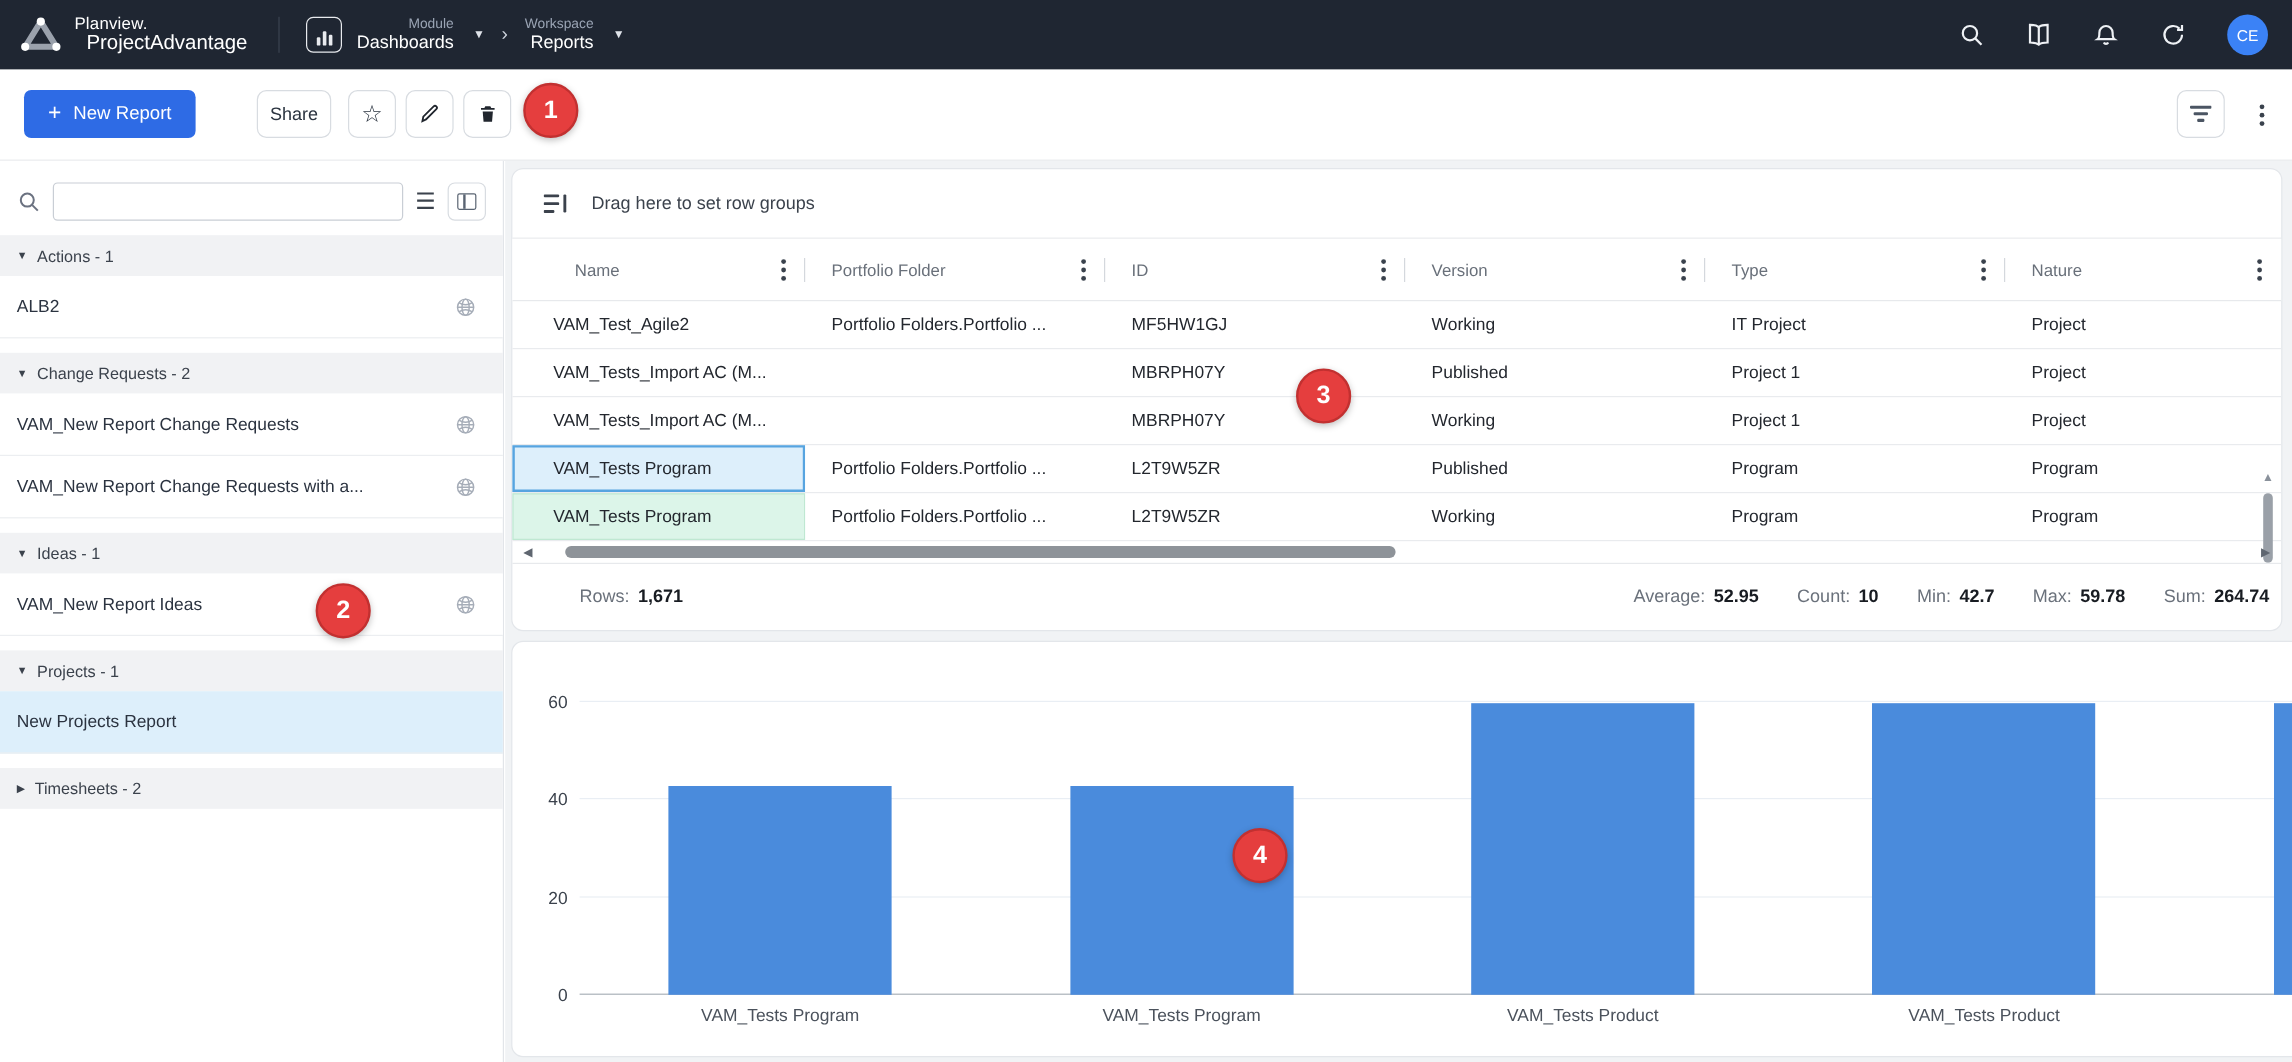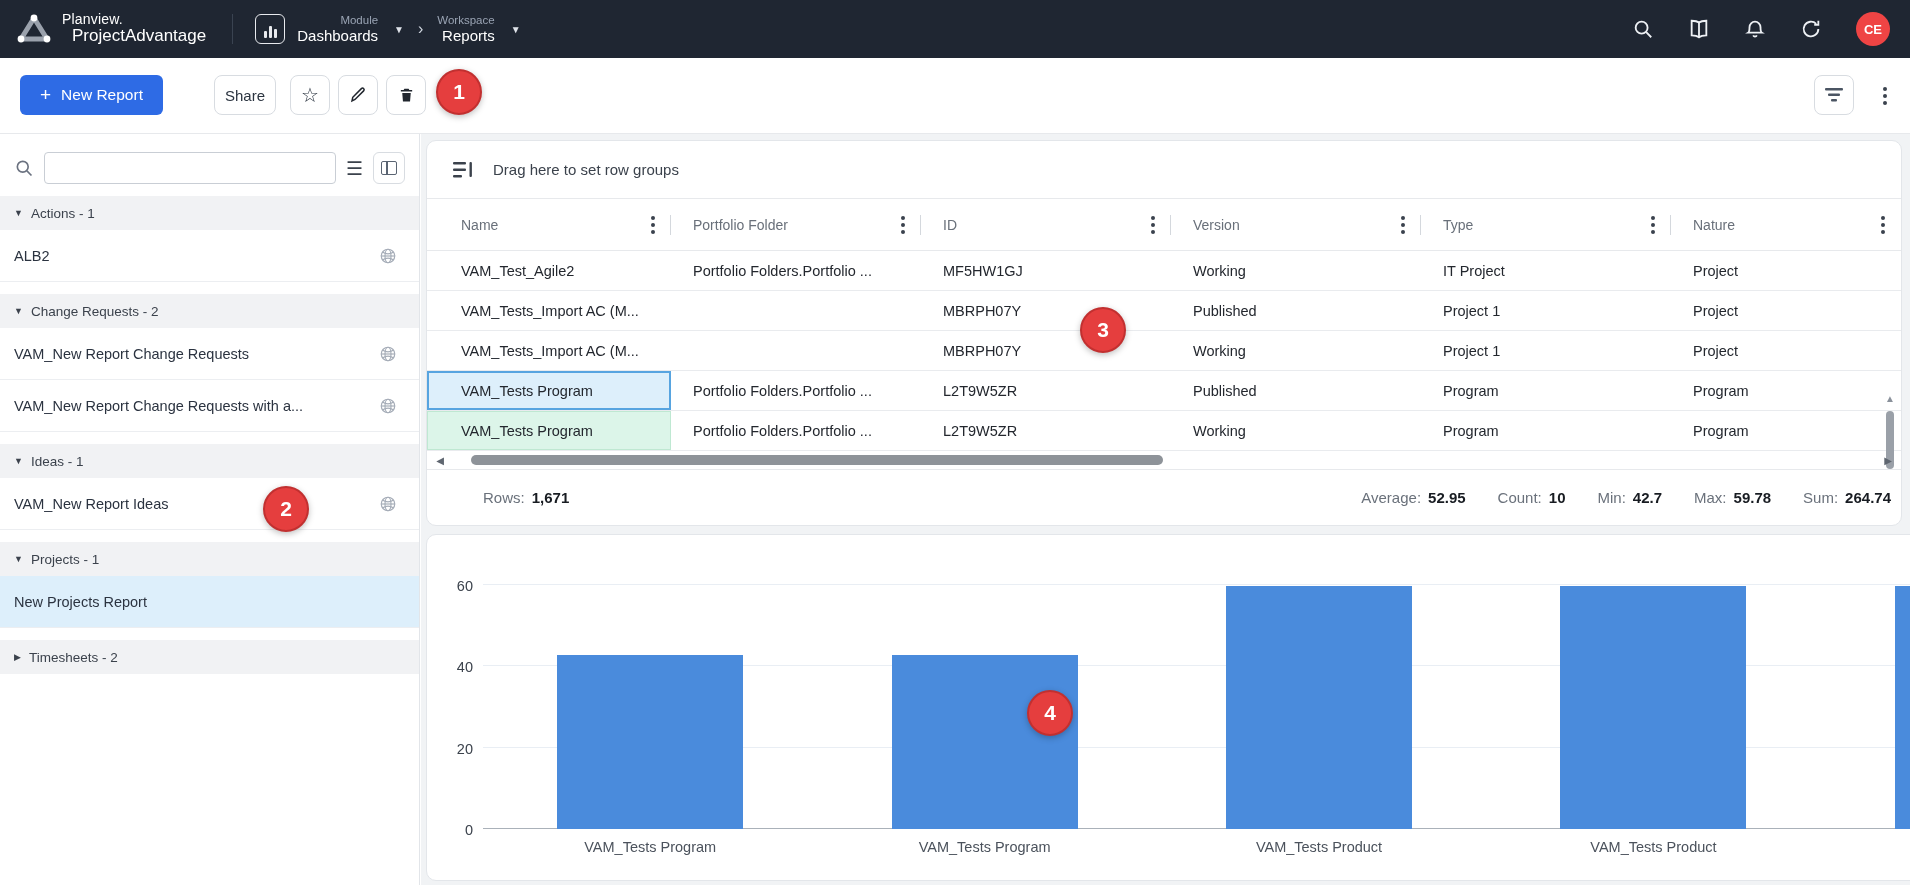--- a/index.html
+++ b/index.html
@@ -18,22 +18,22 @@
   .crumb .icon-box { width:30px; height:30px; border:1.6px solid #e8eaee; border-radius:6px;
     display:flex; align-items:flex-end; justify-content:center; gap:2px; padding-bottom:5px; }
   .icon-box i { display:block; width:3px; background:#e8eaee; border-radius:1px; }
   .crumb .txt { line-height:1.15;text-align:right; }
   .crumb .sup { font-size:11.5px; color:#9aa4b4; }
   .crumb .main-lbl { font-size:15px; color:#fff; }
   .chev { font-size:10px; color:#dfe3ea; margin-left:4px; }
   .crumb-sep { color:#cfd5de; font-size:16px; margin:0 14px; }
   .nav-right { margin-left:auto; display:flex; align-items:center; gap:34px; padding-right:20px; }
   .nav-ic { width:22px; height:22px; color:#eef1f5; cursor:pointer; }
-  .avatar { width:34px; height:34px; border-radius:50%; background:#ef4444; color:#fff;
-    font-size:13px; font-weight:700; display:flex; align-items:center; justify-content:center; cursor:pointer; }
+  .avatar { width:34px; height:34px; border-radius:50%; background:#3b82f6; color:#fff;
+    font-size:13px; font-weight:400; display:flex; align-items:center; justify-content:center; cursor:pointer; }
 
   
   .toolbar { position:absolute; left:0; top:58px; width:1910px; height:76px; background:#fff;
     border-bottom:1px solid #e7e9ec; }
   .btn-primary { position:absolute; left:20px; top:17px; height:40px; padding:0 20px;
     background:#2e6be5; border:none; border-radius:6px; color:#fff; font-size:15.5px;
     font-family:inherit; display:flex; align-items:center; gap:10px; cursor:pointer; }
   .btn-primary .plus { font-size:19px; font-weight:400; }
   .btn-outline { position:absolute; top:17px; height:40px; background:#fff;
     border:1px solid #d8dce1; border-radius:8px; color:#2b3440; font-size:15px;
@@ -81,21 +81,21 @@
   .chart-panel { left:426px; top:534px; width:1756px; height:347px; }
 
   
   .drag-bar { height:58px; border-bottom:1px solid #e7e9ec; display:flex; align-items:center;
     gap:18px; padding:16px 26px; font-size:15px; color:#3b424c; }
   .rg-icon { width:22px; height:18px; }
   .ghead { height:52px; display:grid; grid-template-columns:244px 250px 250px 250px 250px 1fr;
     border-bottom:1px solid #e7e9ec; background:#fff; }
   .ghead .hcell { display:flex; align-items:center; font-size:14px; color:#69707a;
     padding-left:22px; position:relative; cursor:pointer; }
-  .ghead .hcell:first-child { padding-left:34px; }
+  .ghead .hcell:first-child { padding-left:52px; }
   .hcell .hkebab { margin-left:auto; margin-right:16px; }
   .hcell:not(:last-child):after { content:""; position:absolute; right:0; top:16px; height:20px;
     width:1px; background:#d4d8dd; }
   .grow { height:40px; display:grid; grid-template-columns:244px 250px 250px 250px 250px 1fr;
     border-bottom:1px solid #e9ebee; }
   .gcell { display:flex; align-items:center; font-size:14.5px; color:#23272e; padding-left:22px;
     white-space:nowrap; overflow:hidden; }
   .grow .gcell:first-child { padding-left:34px; }
   .cell-sel-blue { background:#ddeffb; box-shadow:inset 0 0 0 2px #57a4e0; }
   .cell-sel-green { background:#dcf5e9; box-shadow:inset 0 0 0 1px #bfe8d2; }

